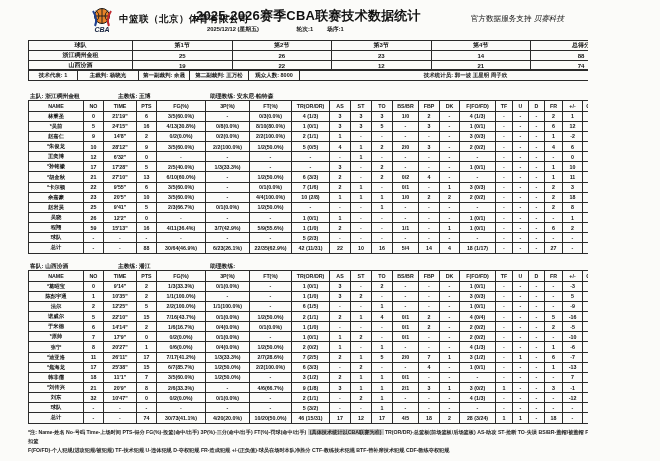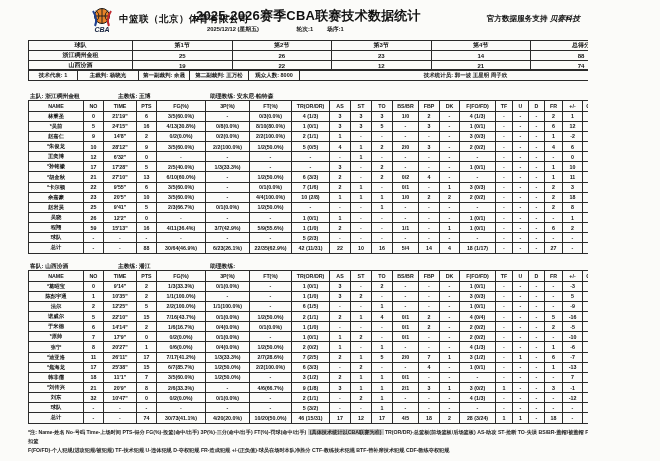--- a/index.html
+++ b/index.html
@@ -7,21 +7,21 @@
   .page{position:relative;width:588px;height:461px;overflow:hidden;}
 
   
   .logo{position:absolute;left:91px;top:7px;width:22px;height:26px;}
   .company{position:absolute;left:119px;top:13px;font-size:9.5px;font-weight:bold;letter-spacing:.5px;}
   .title{position:absolute;left:196px;top:7px;font-size:13px;font-weight:bold;letter-spacing:.2px;}
   .subline{position:absolute;left:207px;top:25px;font-size:5.8px;font-weight:bold;}
   .subline span{display:inline-block;}
   .subline .round{margin-left:36px;}
   .subline .gameno{margin-left:12px;}
-  .support{position:absolute;right:8px;top:14px;font-size:7.6px;font-weight:bold;}
+  .support{position:absolute;right:24px;top:14px;font-size:7.6px;font-weight:normal;}
   .support .brand{font-style:italic;}
 
   
   table{border-collapse:collapse;table-layout:fixed;width:604px;border:1.5px solid #000;}
   td,th{border:1px solid #2b2b2b;padding:0;text-align:center;font-weight:bold;
         white-space:nowrap;overflow:hidden;}
 
   .score{position:absolute;left:28px;top:40px;}
   .score th,.score td{font-size:6px;height:9px;}
   .score th:nth-child(1),.score td:nth-child(1){width:103px;}

